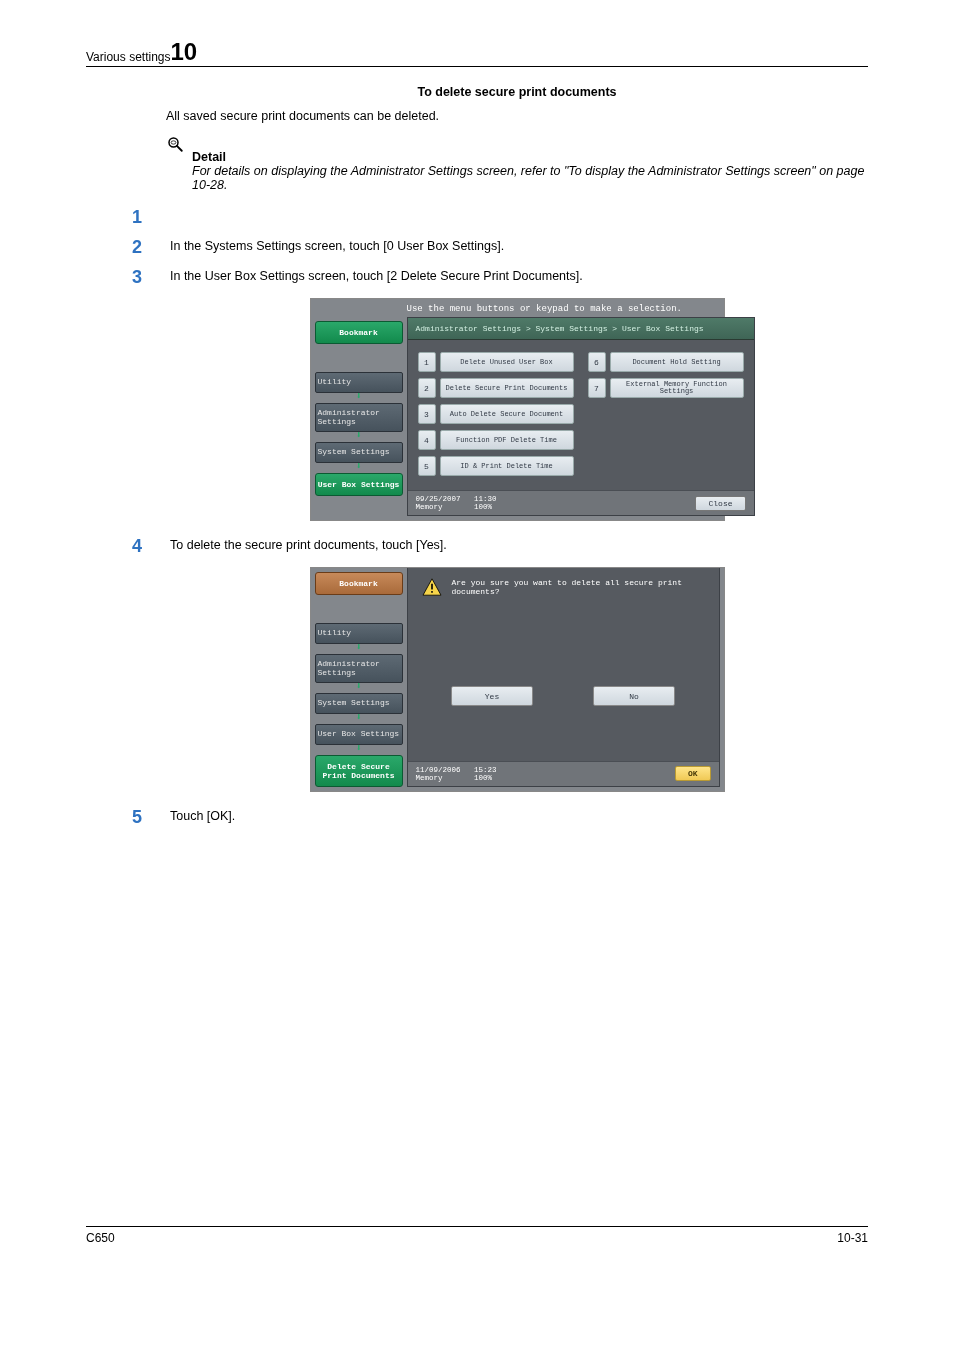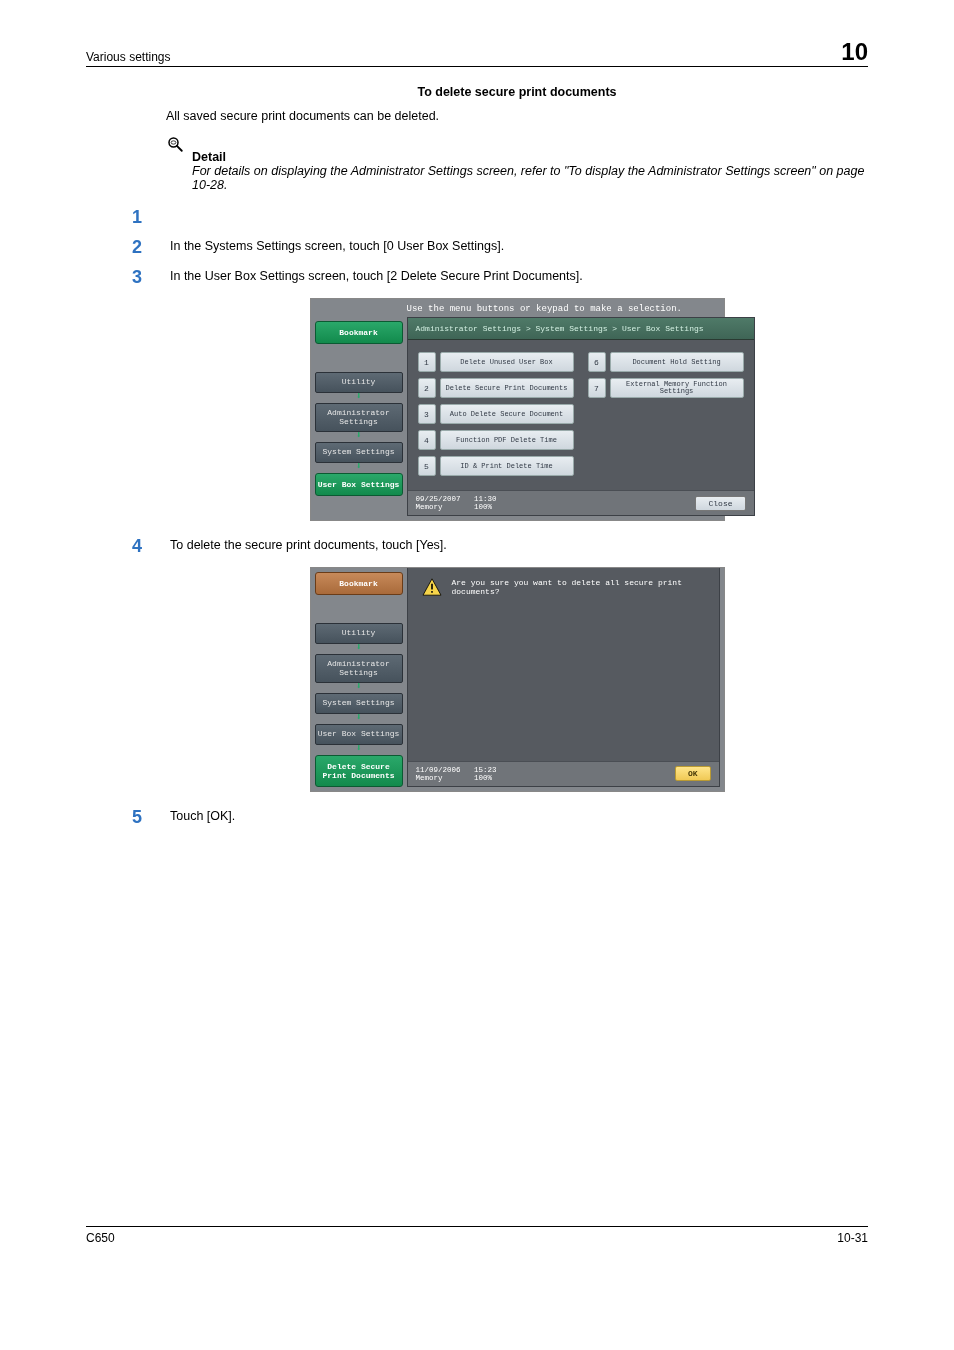--- a/index.html
+++ b/index.html
@@ -12,21 +12,20 @@
   }
   .page {
     width: 954px;
     padding: 40px 86px 40px 86px;
     box-sizing: border-box;
     position: relative;
   }
   .top-line {
     display: flex;
     align-items: flex-end;
-    justify-content: space-between;
     border-bottom: 1px solid #000;
     padding-bottom: 2px;
     margin-bottom: 18px;
   }
   .top-left {
     font-size: 12px;
   }
   .top-right {
     font-size: 24px;
     font-weight: bold;
@@ -115,21 +114,20 @@
     padding: 4px 4px 4px 4px;
     display: flex;
     flex-direction: column;
     gap: 6px;
   }
   .sb-btn {
     background: linear-gradient(#5e6a74, #46525c);
     border: 1px solid #2b3138;
     border-radius: 2px;
     color: #e6e6e6;
-    text-align: center;
     font-size: 8px;
     padding: 5px 2px;
     line-height: 1.1;
   }
   .sb-green {
     background: linear-gradient(#2aa86a, #128a4c);
     border: 1px solid #0b5a32;
     color: #fff;
     font-weight: bold;
     border-radius: 3px;
@@ -409,20 +407,24 @@
           <div class="mainpanel">
             <div class="confirm-area">
               <div class="confirm-msg">
                 <svg class="warn-icon" viewBox="0 0 24 22">
                   <polygon points="12,1 23,21 1,21" fill="#f7d54a" stroke="#000" stroke-width="1"></polygon>
                   <rect x="11" y="7" width="2" height="7" fill="#000"></rect>
                   <rect x="11" y="16" width="2" height="2" fill="#000"></rect>
                 </svg>
                 <span>Are you sure you want to delete all secure print documents?</span>
               </div>
+              <div class="yn-row">
+                <div class="yn-btn">Yes</div>
+                <div class="yn-btn">No</div>
+              </div>
             </div>
             <div class="status-bar">
               <div style="white-space:pre">11/09/2006   15:23
 Memory       100%</div>
               <div class="ok-btn">OK</div>
             </div>
           </div>
         </div>
       </div>
     </div>

